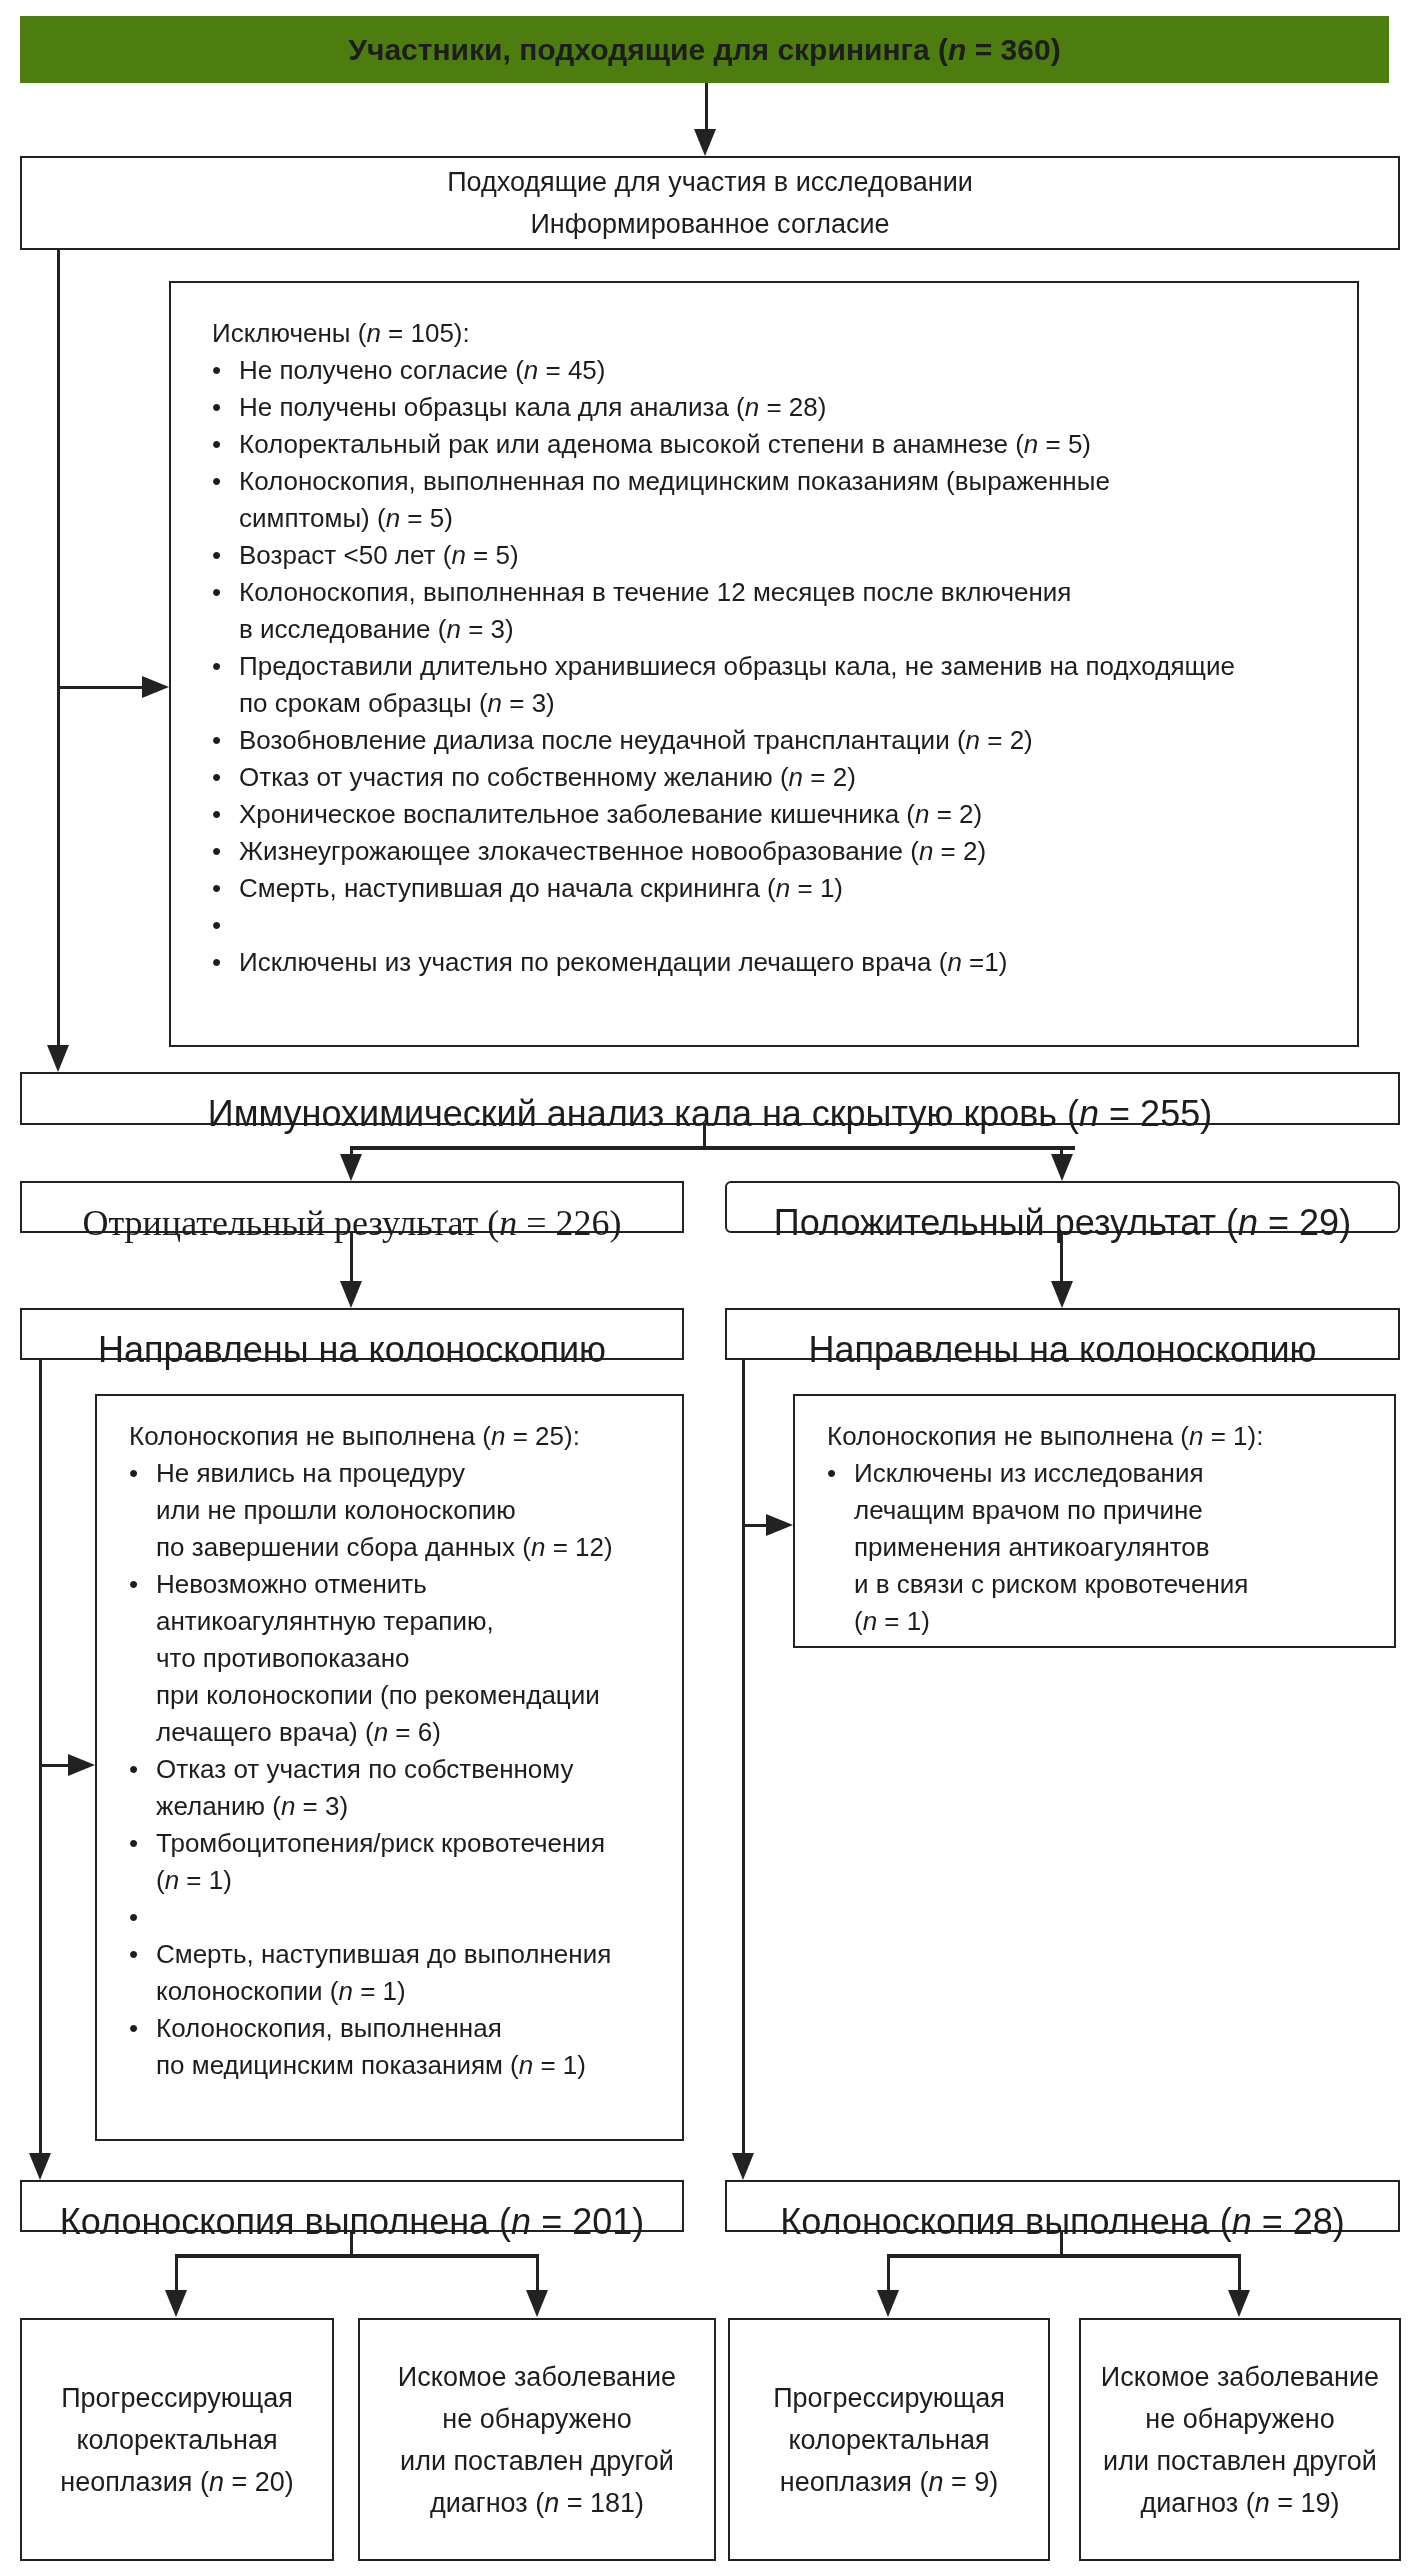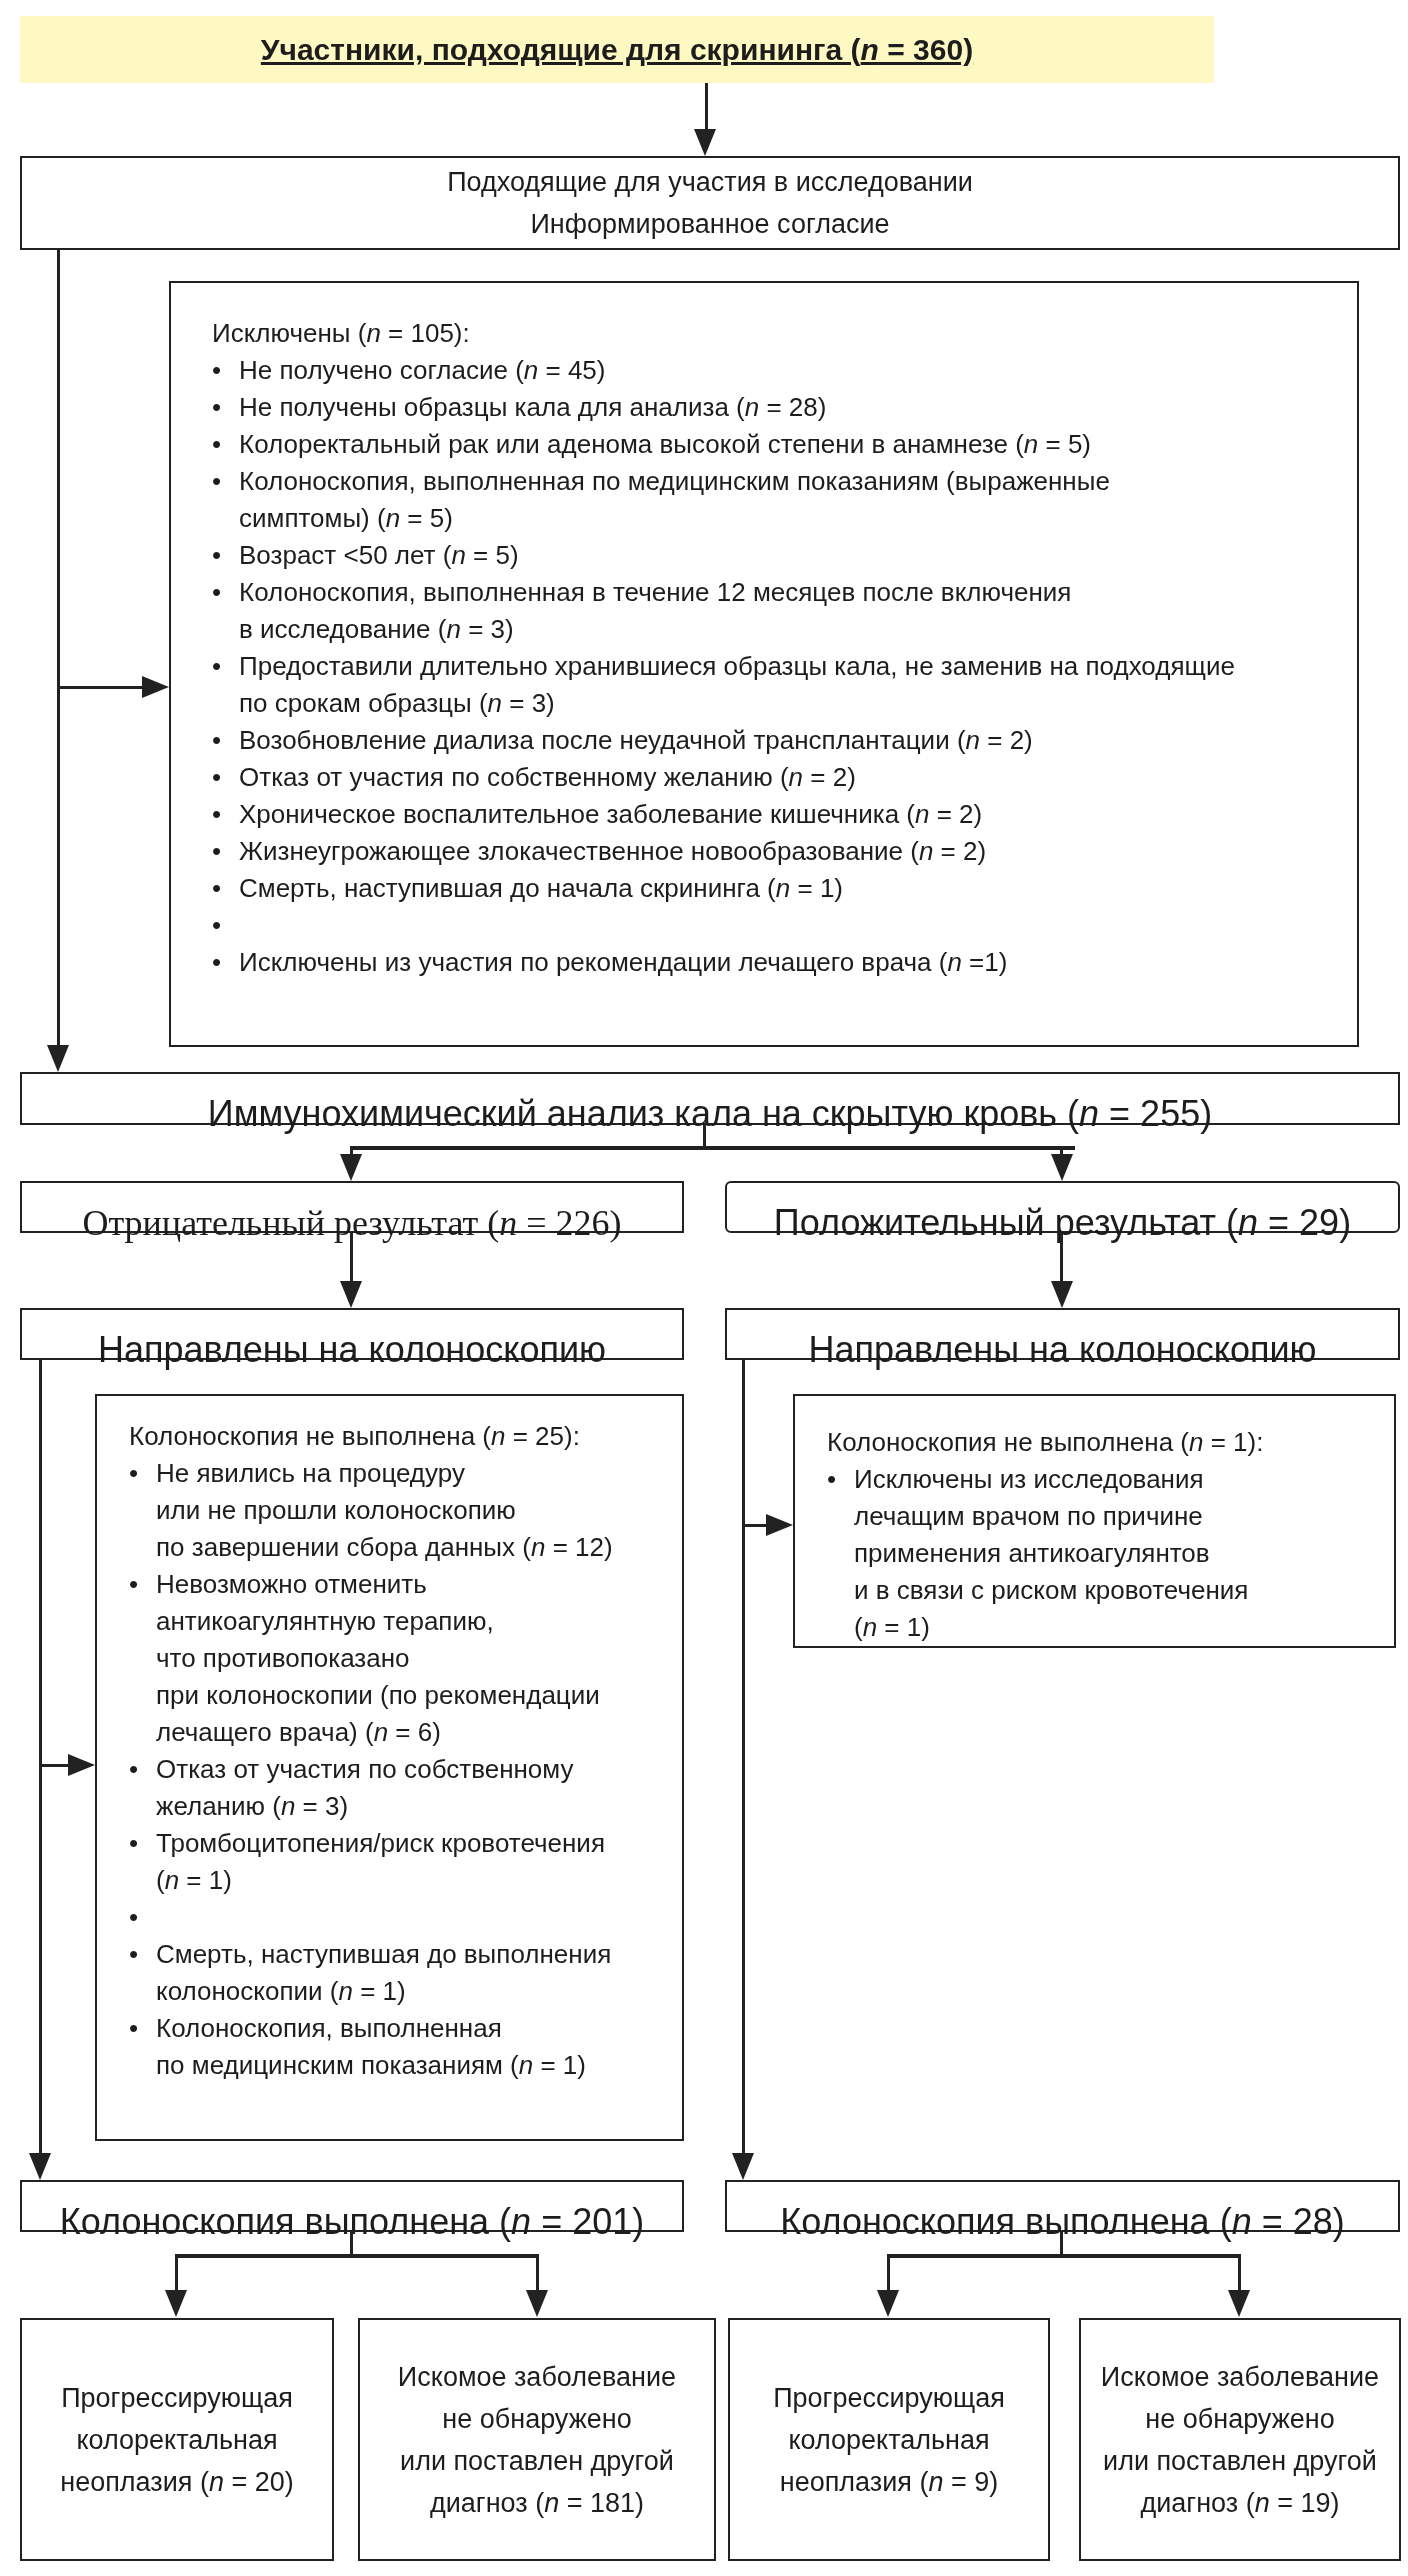--- a/index.html
+++ b/index.html
@@ -39,21 +39,21 @@
     position:absolute;width:0;height:0;
     border-top:11.8px solid transparent;
     border-bottom:11.8px solid transparent;
     border-left:27px solid #222222;
   }
   i{font-style:italic;}
 </style>
 </head>
 <body>
 
-<div class="box noborder cbox" style="left:20px;top:16.3px;width:1194px;height:67px;background:#fef9c3;text-decoration:underline;">
+<div class="box noborder cbox" style="left:20px;top:16.3px;width:1369px;height:67px;background:#4d7c0f;">
   <div class="titletext">Участники, подходящие для скрининга (<i>n</i> = 360)</div>
 </div>
 
 <div class="box cbox" style="left:20px;top:156px;width:1380px;height:94px;">
   <div class="lines">Подходящие для участия в исследовании<br>Информированное согласие</div>
 </div>
 
 <div class="box listbox" style="left:169px;top:281px;width:1190px;height:766px;padding:32px 27px 0 41px;">
   <div class="list-title">Исключены (<i>n</i> = 105):</div>
   <div>
@@ -159,21 +159,21 @@
         <span class="dot">•</span>
         <div class="btext">Смерть, наступившая до выполнения<br>колоноскопии (<i>n</i> = 1)</div>
       </div>
       <div class="bullet-item">
         <span class="dot">•</span>
         <div class="btext">Колоноскопия, выполненная<br>по медицинским показаниям (<i>n</i> = 1)</div>
       </div>
     </div>
 </div>
 
-<div class="box listbox" style="left:793px;top:1394px;width:603px;height:254px;padding:28px 18px 0 32px;">
+<div class="box listbox" style="left:793px;top:1394px;width:603px;height:254px;padding:22px 18px 0 32px;">
   <div class="list-title">Колоноскопия не выполнена (<i>n</i> = 1):</div>
   <div>
       <div class="bullet-item">
         <span class="dot">•</span>
         <div class="btext">Исключены из исследования<br>лечащим врачом по причине<br>применения антикоагулянтов<br>и в связи с риском кровотечения<br>(<i>n</i> = 1)</div>
       </div>
     </div>
 </div>
 
 <div class="box cbox" style="left:20px;top:2180px;width:664px;height:52px;">

